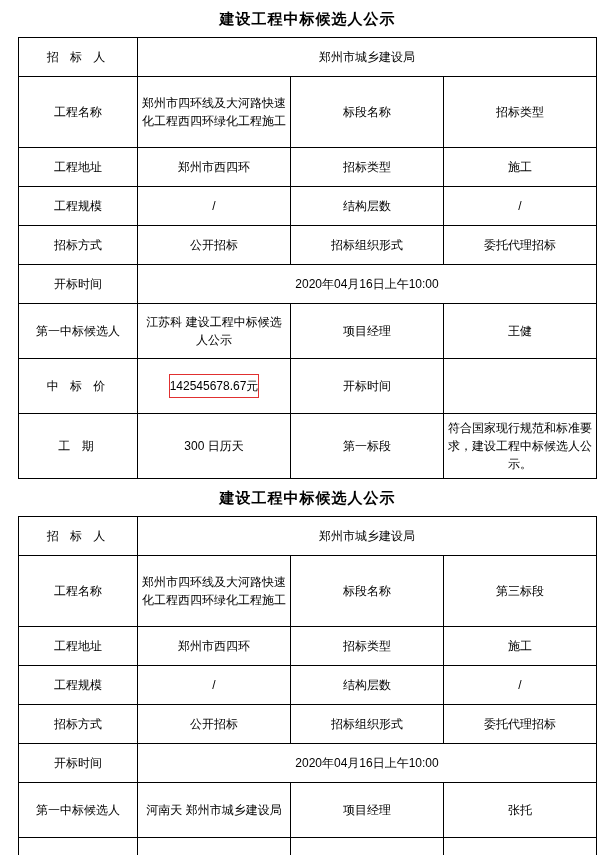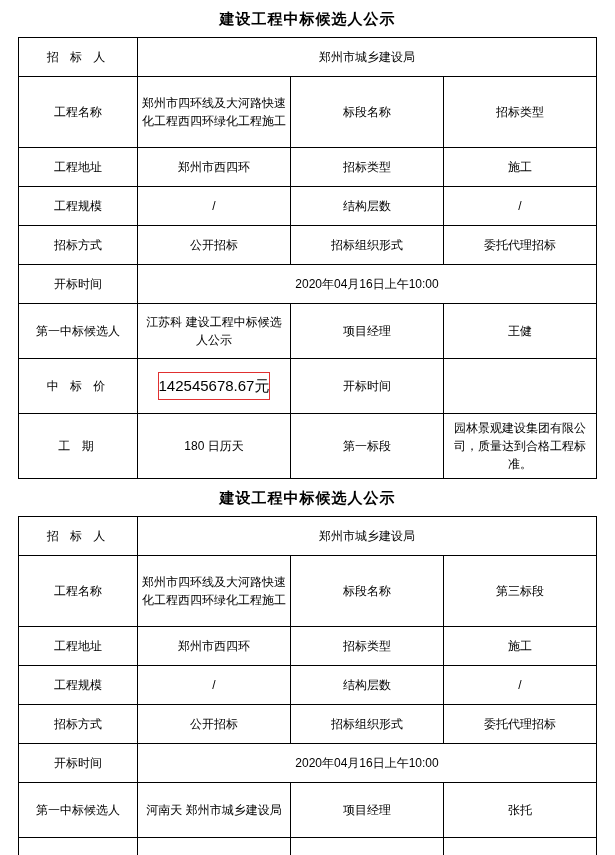--- a/index.html
+++ b/index.html
@@ -45,21 +45,21 @@
   .col-value { width: 175px; }
   .col-label2 { width: 115px; margin-left: 36px; }
   .col-value2 { width: 179px; }
   .label-spaced {
     letter-spacing: 4px;
   }
   .boxed-price {
     display: inline-block;
     border: 1.5px solid #e03030;
     padding: 2px 0;
-    font-size: 15px;
+    font-size: 12px;
   }
   .cell-left {
     text-align: left;
     padding-left: 10px;
   }
   .tall { height: 60px; }
   .mid { height: 44px; }
   .short { height: 28px; }
   .section2 { margin-top: 4px; }
 </style>
@@ -113,23 +113,23 @@
       <tr>
         <td class="col-label mid label-spaced">中 标 价</td>
         <td class="col-value mid">
           <span class="boxed-price">142545678.67元</span>
         </td>
         <td class="col-label2 mid">开标时间</td>
         <td class="col-value2 mid"></td>
       </tr>
       <tr>
         <td class="col-label mid label-spaced">工 期</td>
-        <td class="col-value mid">180 日历天</td>
+        <td class="col-value mid">300 日历天</td>
         <td class="col-label2 mid">第一标段</td>
-        <td class="col-value2 mid cell-left">园林景观建设集团有限公司，质量达到合格工程标准。</td>
+        <td class="col-value2 mid cell-left">符合国家现行规范和标准要求，建设工程中标候选人公示。</td>
       </tr>
     </tbody>
       </table>
   </div>
 
   <div class="section2">
     <div class="doc-title">建设工程中标候选人公示</div>
     <table class="bid">
       <tbody>
           <tr>

